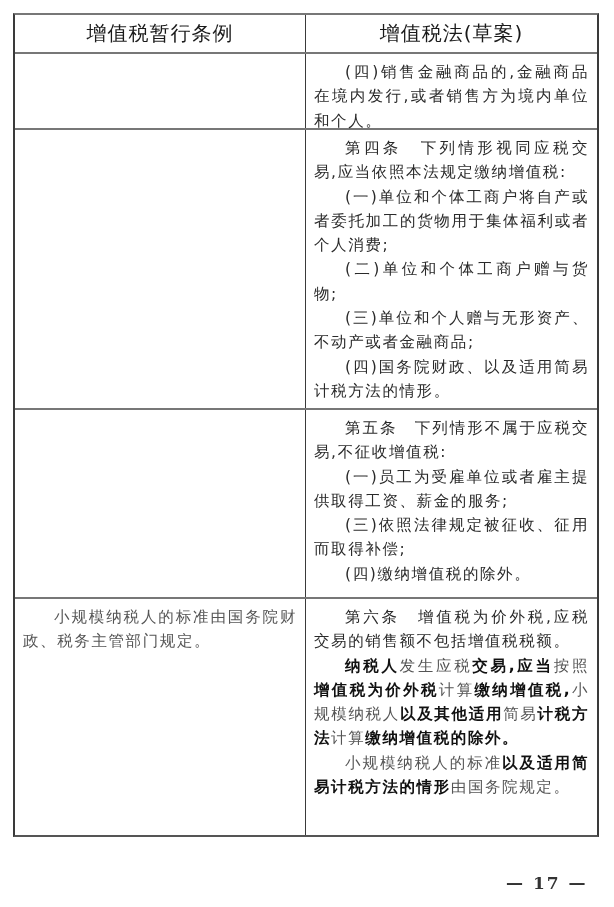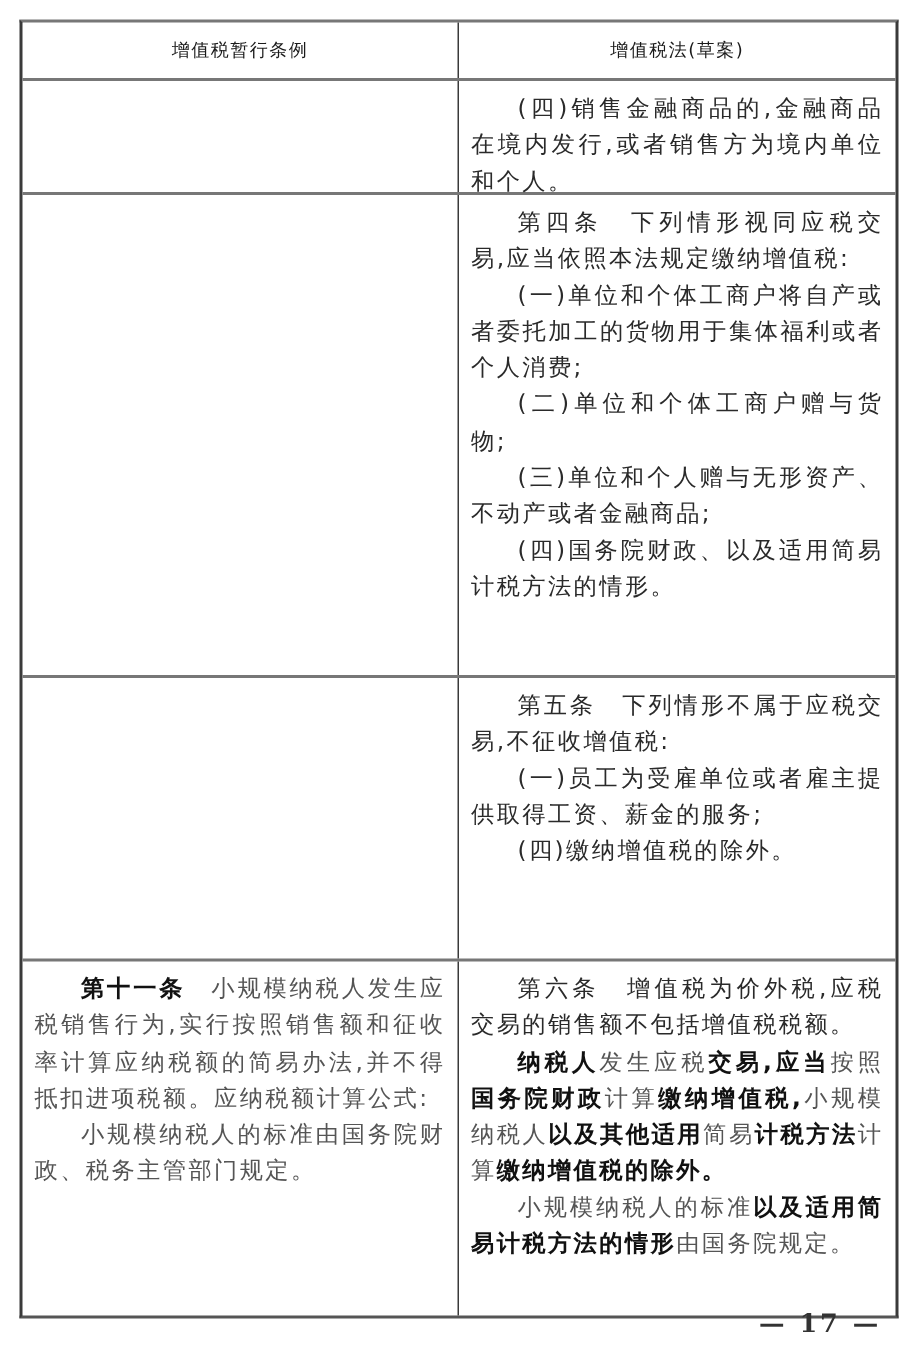--- a/index.html
+++ b/index.html
@@ -7,21 +7,21 @@
          font-family:"DejaVu Sans", sans-serif; color:#1a1a1a; }
   .tbl { position:absolute; left:13px; top:13px; width:586px;
          border-left:2px solid #3a3a3a; border-right:2px solid #3a3a3a;
          border-top:2px solid #777; border-bottom:2px solid #555; box-sizing:border-box; }
   .row { display:flex; border-top:2px solid #777; box-sizing:border-box; }
   .row.first { border-top:none; }
   .cell { box-sizing:border-box; padding:6px 8px 0 8px; }
   .cell.left { width:292px; border-right:1px solid #3a3a3a; }
   .cell.right { width:292px; }
   .hdr .cell { height:37px; display:flex; align-items:center; justify-content:center;
-               font-size:12px; letter-spacing:1px; padding:0; }
+               font-size:20px; letter-spacing:1px; padding:0; }
   p { margin:0; font-size:15.5px; line-height:24.3px; letter-spacing:1.6px; text-align:justify; }
   p.ind { text-indent:31px; }
   .b { font-weight:bold; color:#111; }
   .l { color:#555; font-weight:normal; }
   .lt { color:#2a2a2a; }
   .pagenum { position:absolute; top:873px; left:506px; font-family:"DejaVu Serif", serif;
              font-size:17px; color:#333; letter-spacing:2px;font-weight:bold; }
 </style>
 </head>
 <body>
@@ -30,44 +30,44 @@
   <div class="row first hdr">
     <div class="cell left">增值税暂行条例</div>
     <div class="cell right">增值税法(草案)</div>
   </div>
   <div class="row" style="height:76px">
     <div class="cell left"></div>
     <div class="cell right">
         <p class="ind"><span class="lt">(四)销售金融商品的,金融商品在境内发行,或者销售方为境内单位和个人。</span></p>
       </div>
   </div>
-  <div class="row" style="height:322px">
+  <div class="row" style="height:280px">
     <div class="cell left"></div>
     <div class="cell right">
         <p class="ind"><span class="lt">第四条　下列情形视同应税交易,应当依照本法规定缴纳增值税:</span></p>
         <p class="ind"><span class="lt">(一)单位和个体工商户将自产或者委托加工的货物用于集体福利或者个人消费;</span></p>
         <p class="ind"><span class="lt">(二)单位和个体工商户赠与货物;</span></p>
         <p class="ind"><span class="lt">(三)单位和个人赠与无形资产、不动产或者金融商品;</span></p>
         <p class="ind"><span class="lt">(四)国务院财政、以及适用简易计税方法的情形。</span></p>
       </div>
   </div>
   <div class="row" style="height:189px">
     <div class="cell left"></div>
     <div class="cell right">
         <p class="ind"><span class="lt">第五条　下列情形不属于应税交易,不征收增值税:</span></p>
         <p class="ind"><span class="lt">(一)员工为受雇单位或者雇主提供取得工资、薪金的服务;</span></p>
+        <p class="ind"><span class="lt">(三)依照法律规定被征收、征用而取得补偿;</span></p>
         <p class="ind"><span class="lt">(四)缴纳增值税的除外。</span></p>
       </div>
   </div>
   <div class="row" style="height:238px">
     <div class="cell left">
-        <p class="ind"><span class="b">第十一条</span><span class="l">　小规模纳税人发生应税销售行为,实行按照销售额和征收率计算应纳税额的简易办法,并不得抵扣进项税额。应纳税额计算公式:</span></p>
         <p class="ind"><span class="l">小规模纳税人的标准由国务院财政、税务主管部门规定。</span></p>
       </div>
     <div class="cell right">
         <p class="ind"><span class="lt">第六条　增值税为价外税,应税交易的销售额不包括增值税税额。</span></p>
-        <p class="ind"><span class="b">纳税人</span><span class="l">发生应税</span><span class="b">交易,应当</span><span class="l">按照</span><span class="b">国务院财政</span><span class="l">计算</span><span class="b">缴纳增值税,</span><span class="l">小规模纳税人</span><span class="b">以及其他适用</span><span class="l">简易</span><span class="b">计税方法</span><span class="l">计算</span><span class="b">缴纳增值税的除外。</span></p>
+        <p class="ind"><span class="b">纳税人</span><span class="l">发生应税</span><span class="b">交易,应当</span><span class="l">按照</span><span class="b">增值税为价外税</span><span class="l">计算</span><span class="b">缴纳增值税,</span><span class="l">小规模纳税人</span><span class="b">以及其他适用</span><span class="l">简易</span><span class="b">计税方法</span><span class="l">计算</span><span class="b">缴纳增值税的除外。</span></p>
         <p class="ind"><span class="l">小规模纳税人的标准</span><span class="b">以及适用简易计税方法的情形</span><span class="l">由国务院规定。</span></p>
       </div>
   </div>
 </div>
 
 <div class="pagenum">— 17 —</div>
 
 </body></html>

